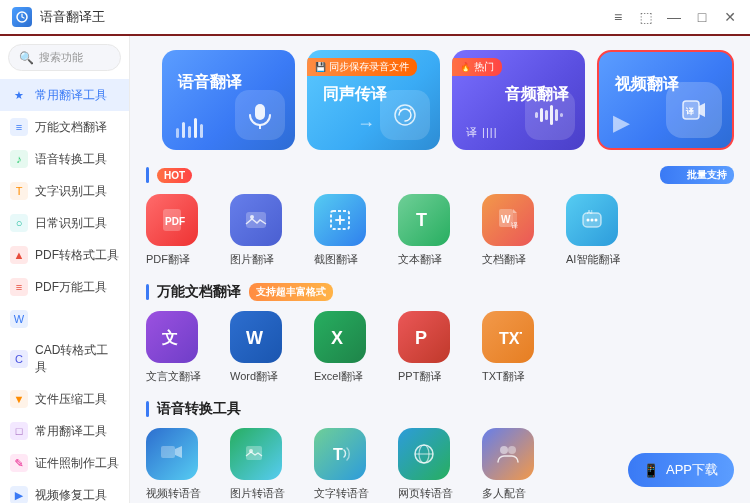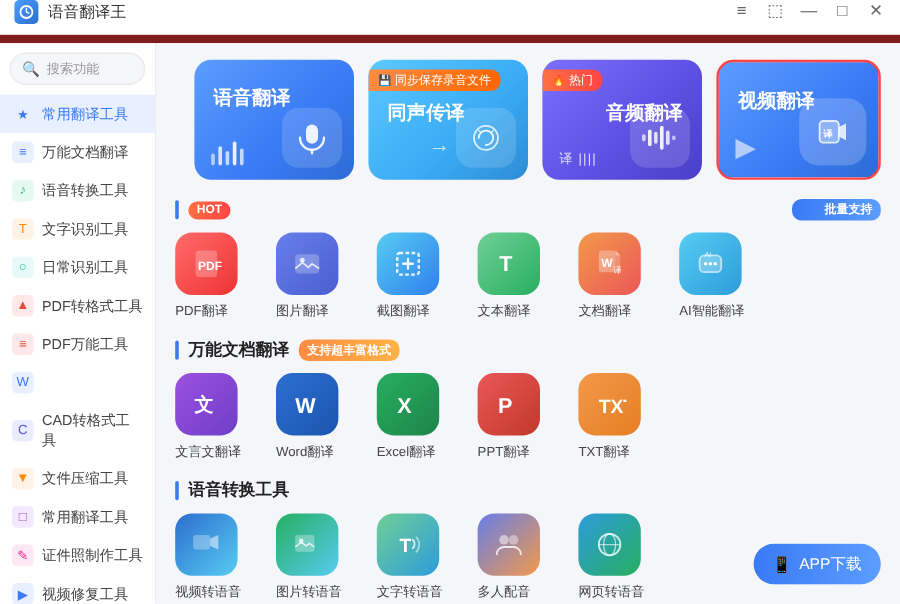--- a/index.html
+++ b/index.html
@@ -11,23 +11,23 @@
       display: flex;
       flex-direction: column;
       overflow: hidden;
     }
 
     
     .title-bar {
       background: #fff;
       height: 36px;
       display: flex;
-      align-items: flex-start;
+      align-items: center;
       padding: 0 12px;
-      border-bottom: 7px solid #7f1d1d;
+      border-bottom: 2px solid #7f1d1d;
       flex-shrink: 0;
     }
     .title-bar-left {
       display: flex;
       align-items: center;
       gap: 8px;
       flex: 1;
     }
     .app-icon {
       width: 20px;
@@ -632,38 +632,38 @@
         <div class="tool-icon icon-text-audio">
           <svg width="28" height="28" viewBox="0 0 28 28" fill="none">
             <text x="7" y="20" font-size="16" fill="white" font-weight="bold">T</text>
             <path d="M18 10c2 1.5 2 5.5 0 7" stroke="rgba(255,255,255,0.8)" stroke-width="1.5" stroke-linecap="round" fill="none"></path>
             <path d="M21 8c3 2.5 3 9.5 0 12" stroke="rgba(255,255,255,0.5)" stroke-width="1.5" stroke-linecap="round" fill="none"></path>
           </svg>
         </div>
         <span class="tool-label">文字转语音</span>
       </div>
       <div class="tool-item">
+        <div class="tool-icon icon-web">
+          <svg width="28" height="28" viewBox="0 0 28 28" fill="none">
+            <circle cx="14" cy="14" r="9" stroke="rgba(255,255,255,0.8)" stroke-width="1.5" fill="none"></circle>
+            <ellipse cx="14" cy="14" rx="5" ry="9" stroke="rgba(255,255,255,0.6)" stroke-width="1.2" fill="none"></ellipse>
+            <line x1="5" y1="14" x2="23" y2="14" stroke="rgba(255,255,255,0.6)" stroke-width="1.2"></line>
+          </svg>
+        </div>
+        <span class="tool-label">网页转语音</span>
+      </div>
+      <div class="tool-item">
         <div class="tool-icon icon-multi-voice">
           <svg width="28" height="28" viewBox="0 0 28 28" fill="none">
             <circle cx="10" cy="10" r="4" fill="rgba(255,255,255,0.5)"></circle>
             <circle cx="18" cy="10" r="4" fill="rgba(255,255,255,0.4)"></circle>
             <path d="M4 22c0-3.3 2.7-6 6-6h8c3.3 0 6 2.7 6 6" stroke="rgba(255,255,255,0.8)" stroke-width="1.5" stroke-linecap="round" fill="none"></path>
           </svg>
         </div>
         <span class="tool-label">多人配音</span>
-      </div>
-      <div class="tool-item">
-        <div class="tool-icon icon-web">
-          <svg width="28" height="28" viewBox="0 0 28 28" fill="none">
-            <circle cx="14" cy="14" r="9" stroke="rgba(255,255,255,0.8)" stroke-width="1.5" fill="none"></circle>
-            <ellipse cx="14" cy="14" rx="5" ry="9" stroke="rgba(255,255,255,0.6)" stroke-width="1.2" fill="none"></ellipse>
-            <line x1="5" y1="14" x2="23" y2="14" stroke="rgba(255,255,255,0.6)" stroke-width="1.2"></line>
-          </svg>
-        </div>
-        <span class="tool-label">网页转语音</span>
       </div>
     </div>
 
   </div>
 </div>
 
 <button class="app-download-btn">
   <span>📱</span>
   <span>APP下载</span>
 </button>

